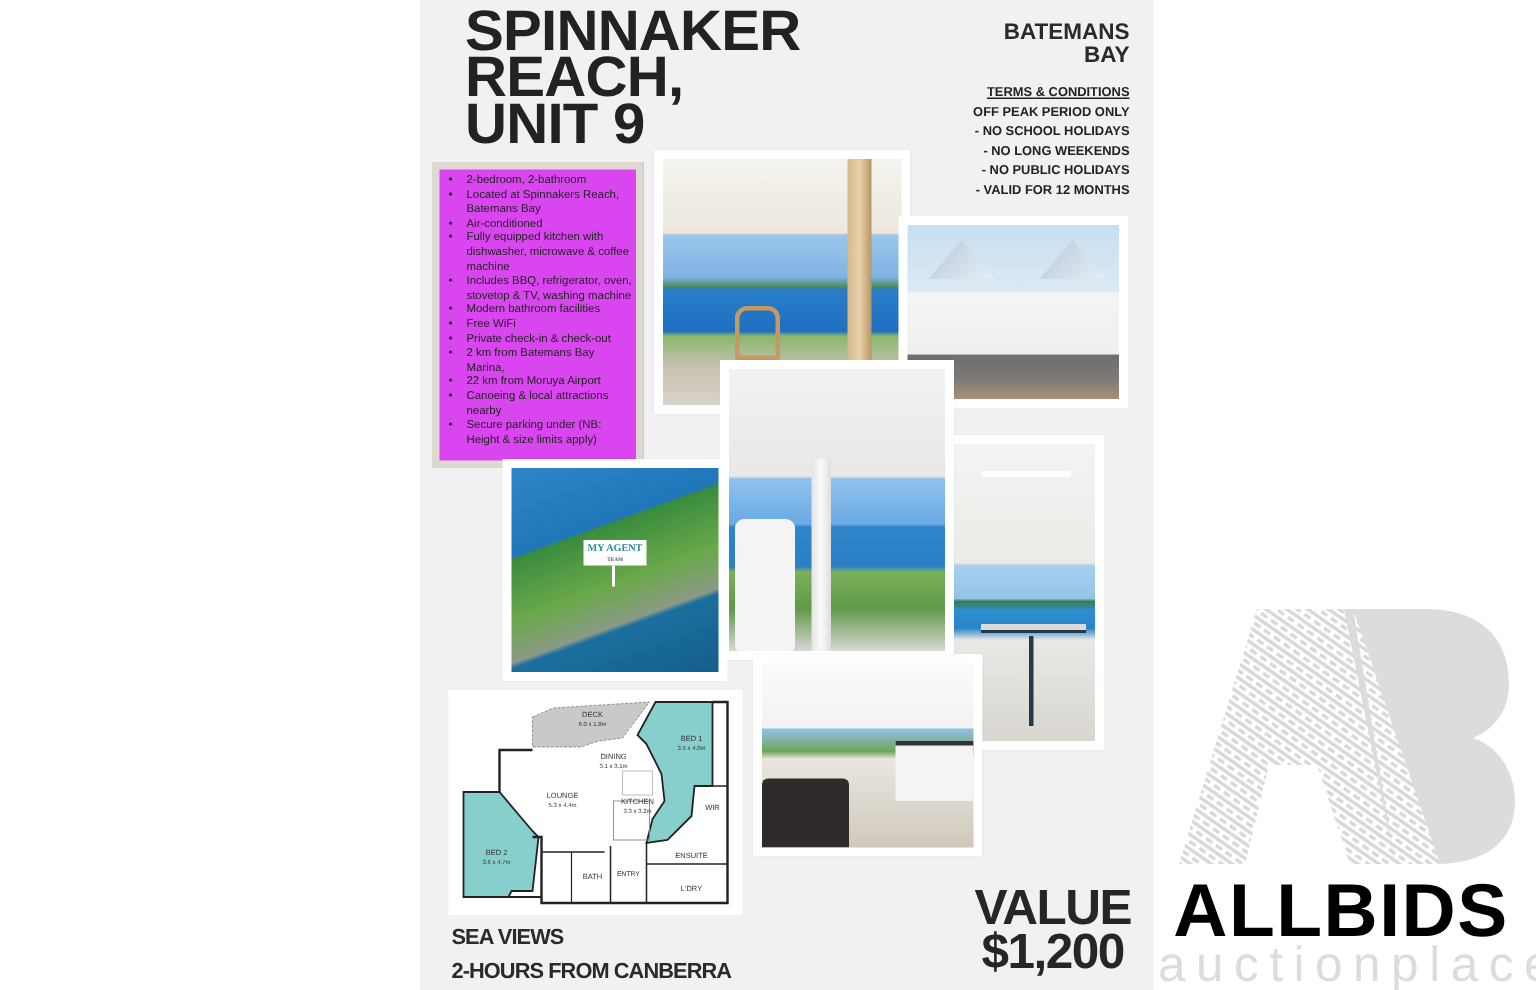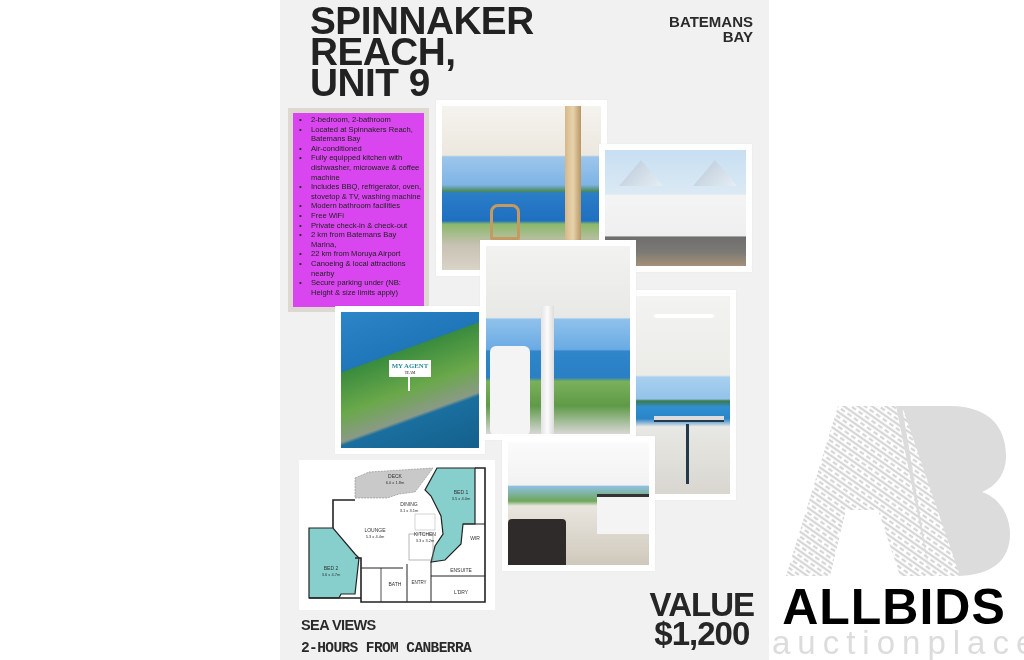--- a/index.html
+++ b/index.html
@@ -58,21 +58,21 @@
   .p-living { left: 222px; top: 436px; width: 153px; height: 135px; }
   .p-living .img { background: linear-gradient(180deg, #fbfbfb 0%, #f2f2f2 35%, #8fc0e2 36%, #6fa65a 48%, #e9e6df 52%, #cfc8bc 100%); }
   .p-living .sofa { position: absolute; left: 0; bottom: 0; width: 58px; height: 46px; background: #2f2b2a; border-radius: 4px 4px 0 0; }
   .p-living .kitchen { position: absolute; right: 0; top: 52px; width: 52px; height: 40px; background: #f4f4f4; border-top: 3px solid #333; }
 
   
   .floorplan { position: absolute; left: 19px; top: 460px; width: 196px; height: 150px; background: #fff; padding: 4px; }
   .floorplan svg { width: 100%; height: 100%; display: block; }
 
   .tagline1 { position: absolute; left: 21px; top: 617px; font-weight: 700; font-size: 14.5px; color: #2a2a2a; letter-spacing: -0.6px; }
-  .tagline2 { position: absolute; left: 21px; top: 640px; font-weight: 700; font-size: 14.5px; color: #2a2a2a; letter-spacing: -0.6px; font-family: Liberation Mono, monospace; }
+  .tagline2 { position: absolute; left: 21px; top: 640px; font-weight: 700; font-size: 14.5px; color: #2a2a2a; letter-spacing: -0.6px; }
 
   .value { position: absolute; right: 15px; top: 590px; text-align: center; font-weight: 700; font-size: 33px; line-height: 29px; color: #262626; letter-spacing: -1px; }
 
   
   .wm { position: absolute; left: 772px; top: 398px; width: 244px; height: 262px; }
   .wm-mark { position: absolute; left: 8px; top: 0; width: 230px; height: 180px; }
   .wm-name { position: absolute; left: 0; top: 186px; width: 244px; text-align: center; font-weight: 700; font-size: 50px; line-height: 46px; color: #000000; letter-spacing: 1px; }
   .wm-sub { position: absolute; left: 0; top: 232px; width: 244px; text-align: center; font-size: 33px; line-height: 26px; color: #dcdcdc; letter-spacing: 7px; }
 </style>
 </head>
@@ -84,20 +84,28 @@
     <div>SPINNAKER</div>
     <div>REACH,</div>
     <div>UNIT 9</div>
   </div>
 
   <div class="location">
     <div>BATEMANS</div>
     <div>BAY</div>
   </div>
 
+  <div class="terms">
+    <div class="terms-head">TERMS &amp; CONDITIONS</div>
+    <div>OFF PEAK PERIOD ONLY</div>
+    <div>- NO SCHOOL HOLIDAYS</div>
+    <div>- NO LONG WEEKENDS</div>
+    <div>- NO PUBLIC HOLIDAYS</div>
+    <div>- VALID FOR 12 MONTHS</div>
+  </div>
 
   <div class="features">
     <ul>
       <li>2-bedroom, 2-bathroom</li>
       <li>Located at Spinnakers Reach, Batemans Bay</li>
       <li>Air-conditioned</li>
       <li>Fully equipped kitchen with dishwasher, microwave &amp; coffee machine</li>
       <li>Includes BBQ, refrigerator, oven, stovetop &amp; TV, washing machine</li>
       <li>Modern bathroom facilities</li>
       <li>Free WiFi</li>

